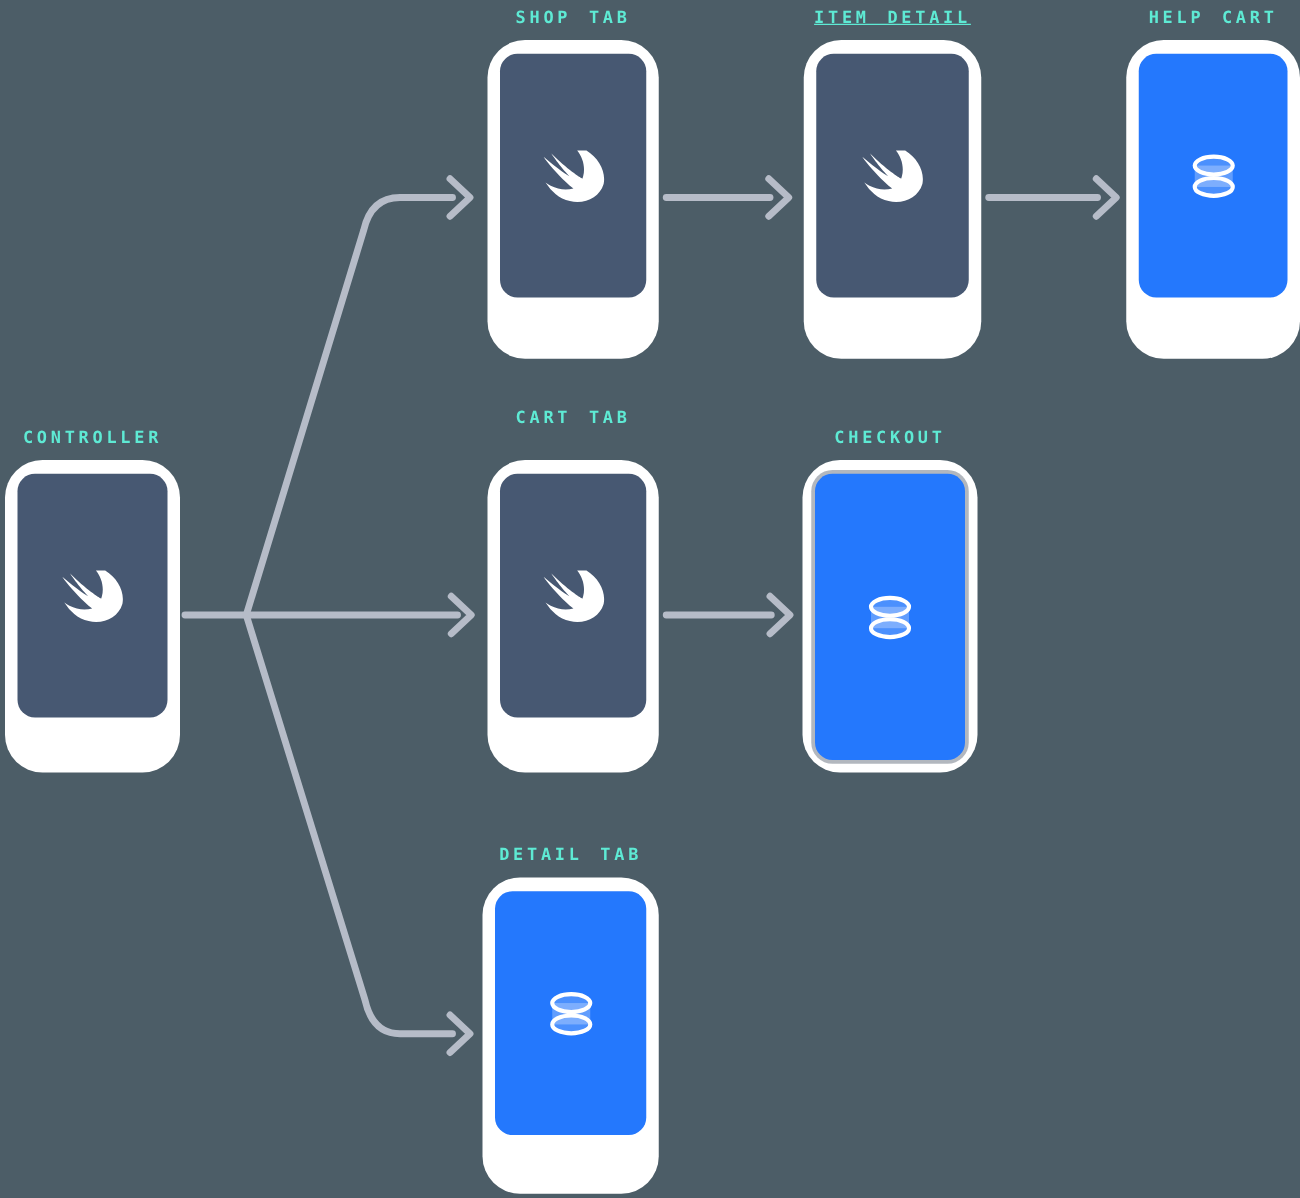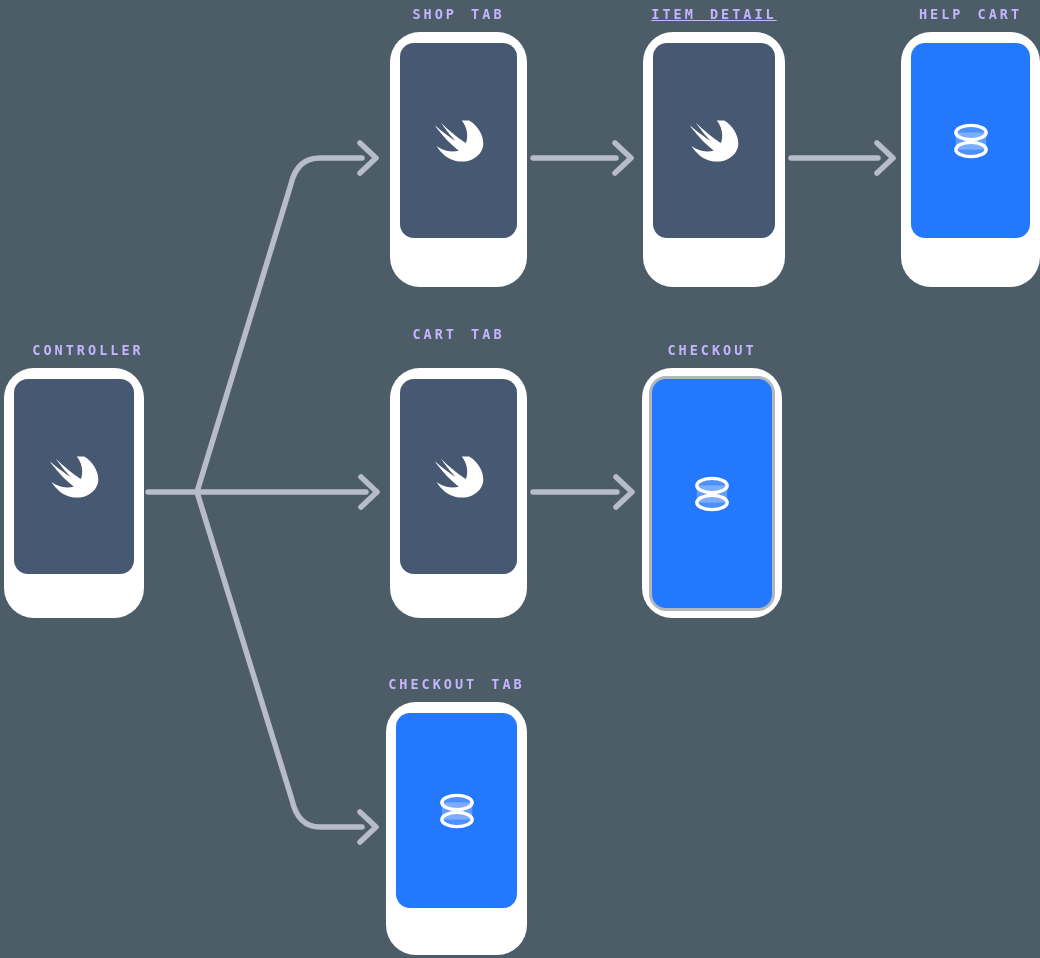--- a/index.html
+++ b/index.html
@@ -26,21 +26,21 @@
     stroke-linecap:round;
     stroke-linejoin:round;
   }
   .node-label{
     position:absolute;
     height:18px;
     font-weight:bold;
     font-size:13.5px;
     letter-spacing:3px;
     word-spacing:3px;
-    color:#c4b5fd;
+    color:#5eead4;
     text-align:center;
     white-space:nowrap;
   }
   .phone{
     position:absolute;
     background:#FFFFFF;
     border-radius:30px;
     box-sizing:border-box;
     padding:11px 10px 0 10px;
     display:flex;
@@ -69,21 +69,21 @@
   }
   .dot{
     width:15px;height:15px;
     border-radius:50%;
     background:#FFFFFF;
   }
   .swift-icon{width:52px;height:45px;}
   .db-icon{width:38px;height:40px;}
 
   
-  .pos-label-controller{left:18px;   top:342px; width:140px;}
+  .pos-label-controller{left:4px;   top:342px; width:140px;}
   .pos-label-shop      {left:390px; top:6px;   width:137px;}
   .pos-label-item      {left:643px; top:6px;   width:142px;text-decoration:underline;}
   .pos-label-help      {left:901px; top:6px;   width:139px;}
   .pos-label-cart      {left:390px; top:326px; width:137px;}
   .pos-label-checkout  {left:642px; top:342px; width:140px;}
   .pos-label-profile   {left:386px; top:676px; width:141px;}
 
   .pos-controller{left:4px;   top:368px; width:140px; height:250px;}
   .pos-shop      {left:390px; top:32px;  width:137px; height:255px;}
   .pos-item      {left:643px; top:32px;  width:142px; height:255px;}
@@ -119,21 +119,21 @@
       <path d="M616 477 L632 492 L616 507"></path>
     </g>
   </svg>
 
   <div class="node-label pos-label-controller">CONTROLLER</div>
   <div class="node-label pos-label-shop">SHOP TAB</div>
   <div class="node-label pos-label-item">ITEM DETAIL</div>
   <div class="node-label pos-label-help">HELP CART</div>
   <div class="node-label pos-label-cart">CART TAB</div>
   <div class="node-label pos-label-checkout">CHECKOUT</div>
-  <div class="node-label pos-label-profile">CHECKOUT TAB</div>
+  <div class="node-label pos-label-profile">DETAIL TAB</div>
 
   <div class="phone pos-controller">
     <div class="screen slate">
       <svg class="swift-icon" viewBox="7.2 4.3 14 12">
           <path fill="#fff" d="M16.936 4.89c2.608 1.577 4.18 4.52 3.73 7.037-.012.066-.025.13-.04.195 0 .002 0 .005-.002.007a.287.287 0 0 1-.008.03c-.852 2.823-4.016 4.37-7.25 3.63-1.15-.263-2.206-.81-3.1-1.548a9.3 9.3 0 0 1-2.136-2.445c.345.26.715.49 1.103.688 1.572.804 3.34 1.002 4.898.573-2.257-1.737-4.18-3.937-5.612-5.706-.302-.374-.573-.756-.82-1.138 1.767 1.608 4.572 3.632 5.572 4.22-2.115-2.23-3.994-4.98-3.906-4.892 3.342 3.37 6.44 5.28 6.44 5.28.103.058.183.106.247.148.067-.17.125-.347.172-.53.52-1.9-.065-4.066-1.288-5.55z"></path>
         </svg>
     </div>
     <div class="dots">
       <span class="dot"></span>
         <span class="dot"></span>

